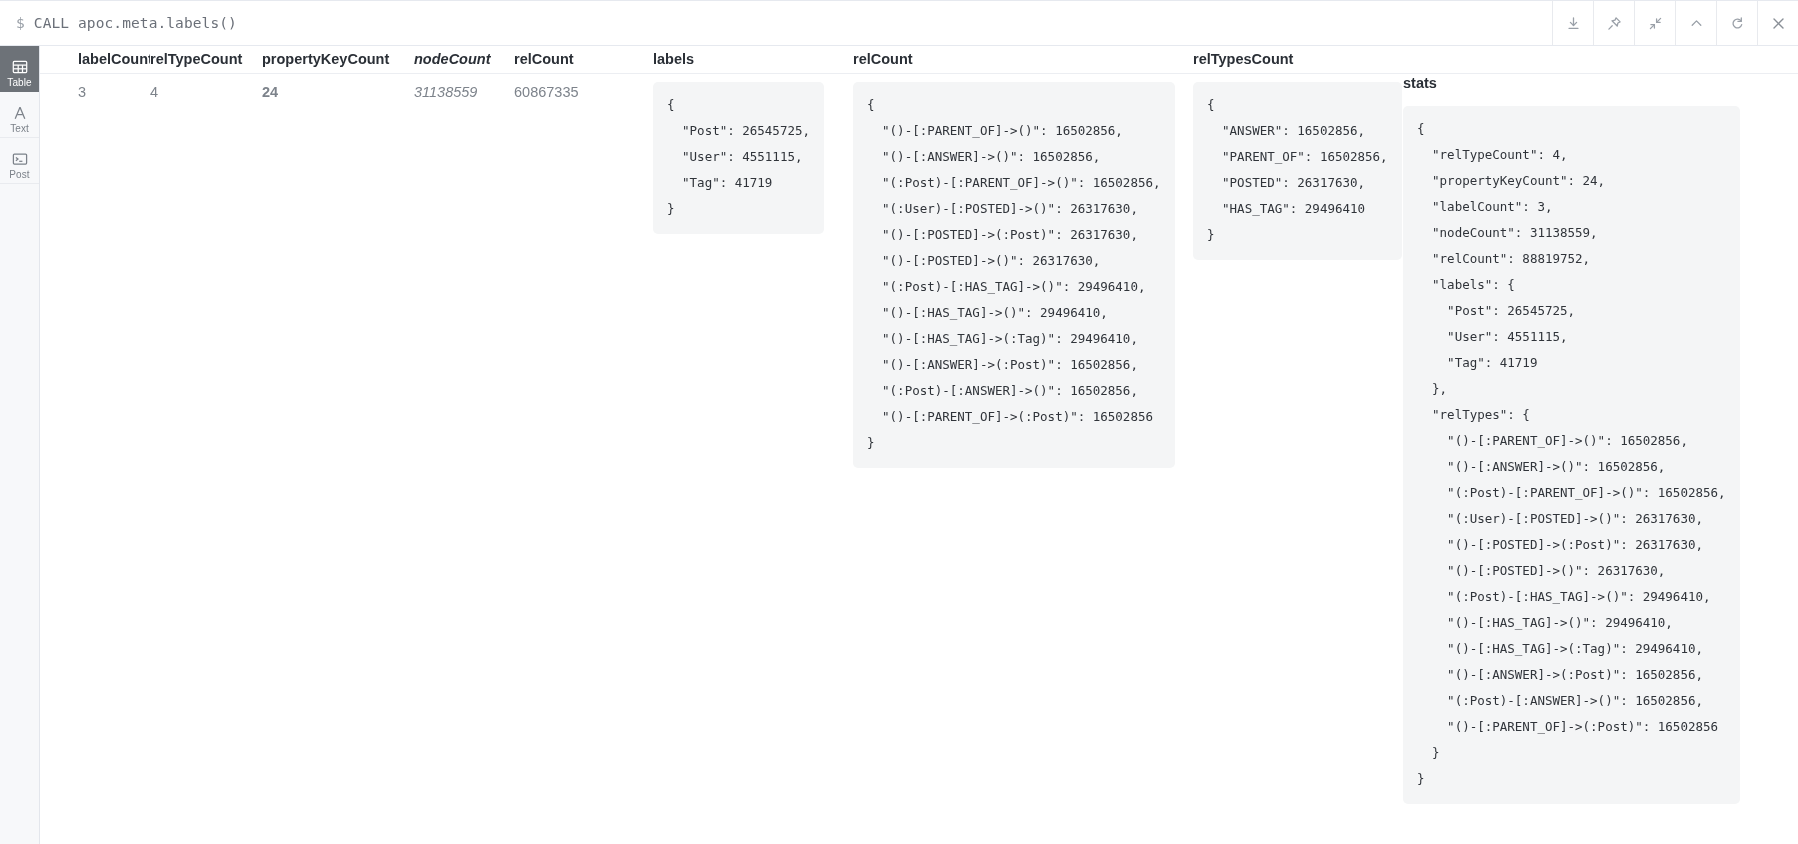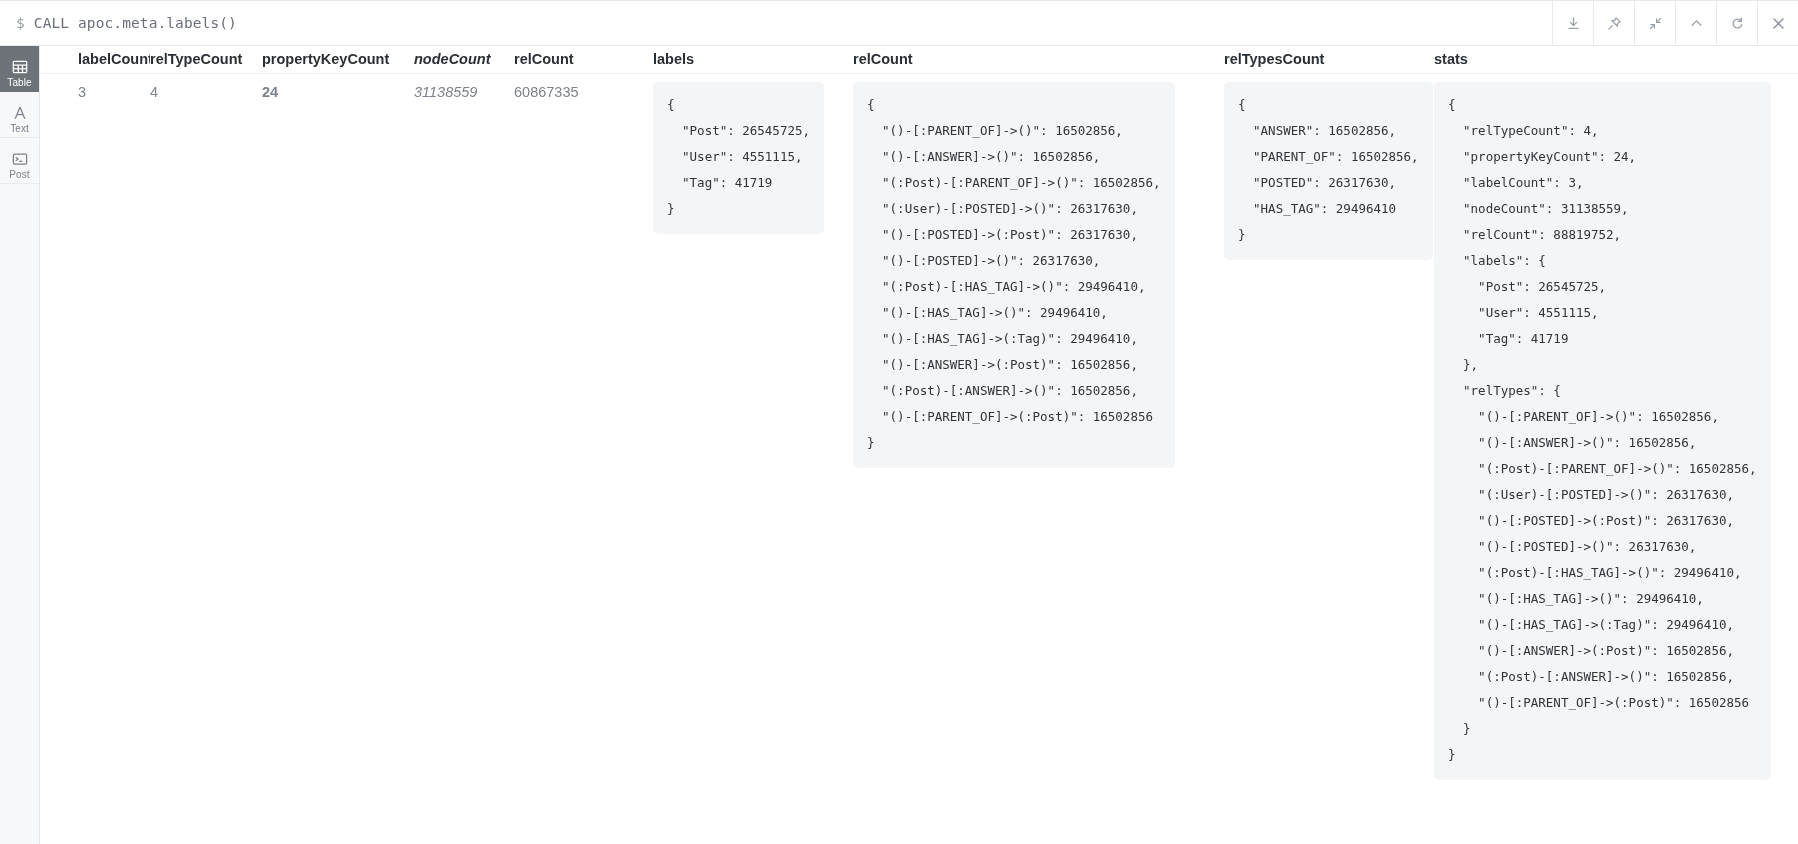--- a/index.html
+++ b/index.html
@@ -136,22 +136,22 @@
   }
 
   
   .c0 { width: 110px; padding-left: 38px; }
   .c1 { width: 112px; }
   .c2 { width: 152px; font-weight: bold; }
   .c3 { width: 100px; font-style: italic; }
   .c4 { width: 95px; }
   .c5 { width: 200px; margin-left: 44px; }
   .c6 { width: 340px; }
-  .c7 { width: 210px; margin-left: 31px; }
-  .c8 { width: 300px; }
+  .c7 { width: 210px; }
+  .c8 { width: 300px; margin-top: 24px; }
 
   .json-box {
     background: #f4f5f6;
     border-radius: 5px;
     padding: 10px 14px 12px 14px;
     font-family: "DejaVu Sans Mono", monospace;
     font-size: 12.5px;
     line-height: 26px;
     color: #30343a;
     white-space: pre;

